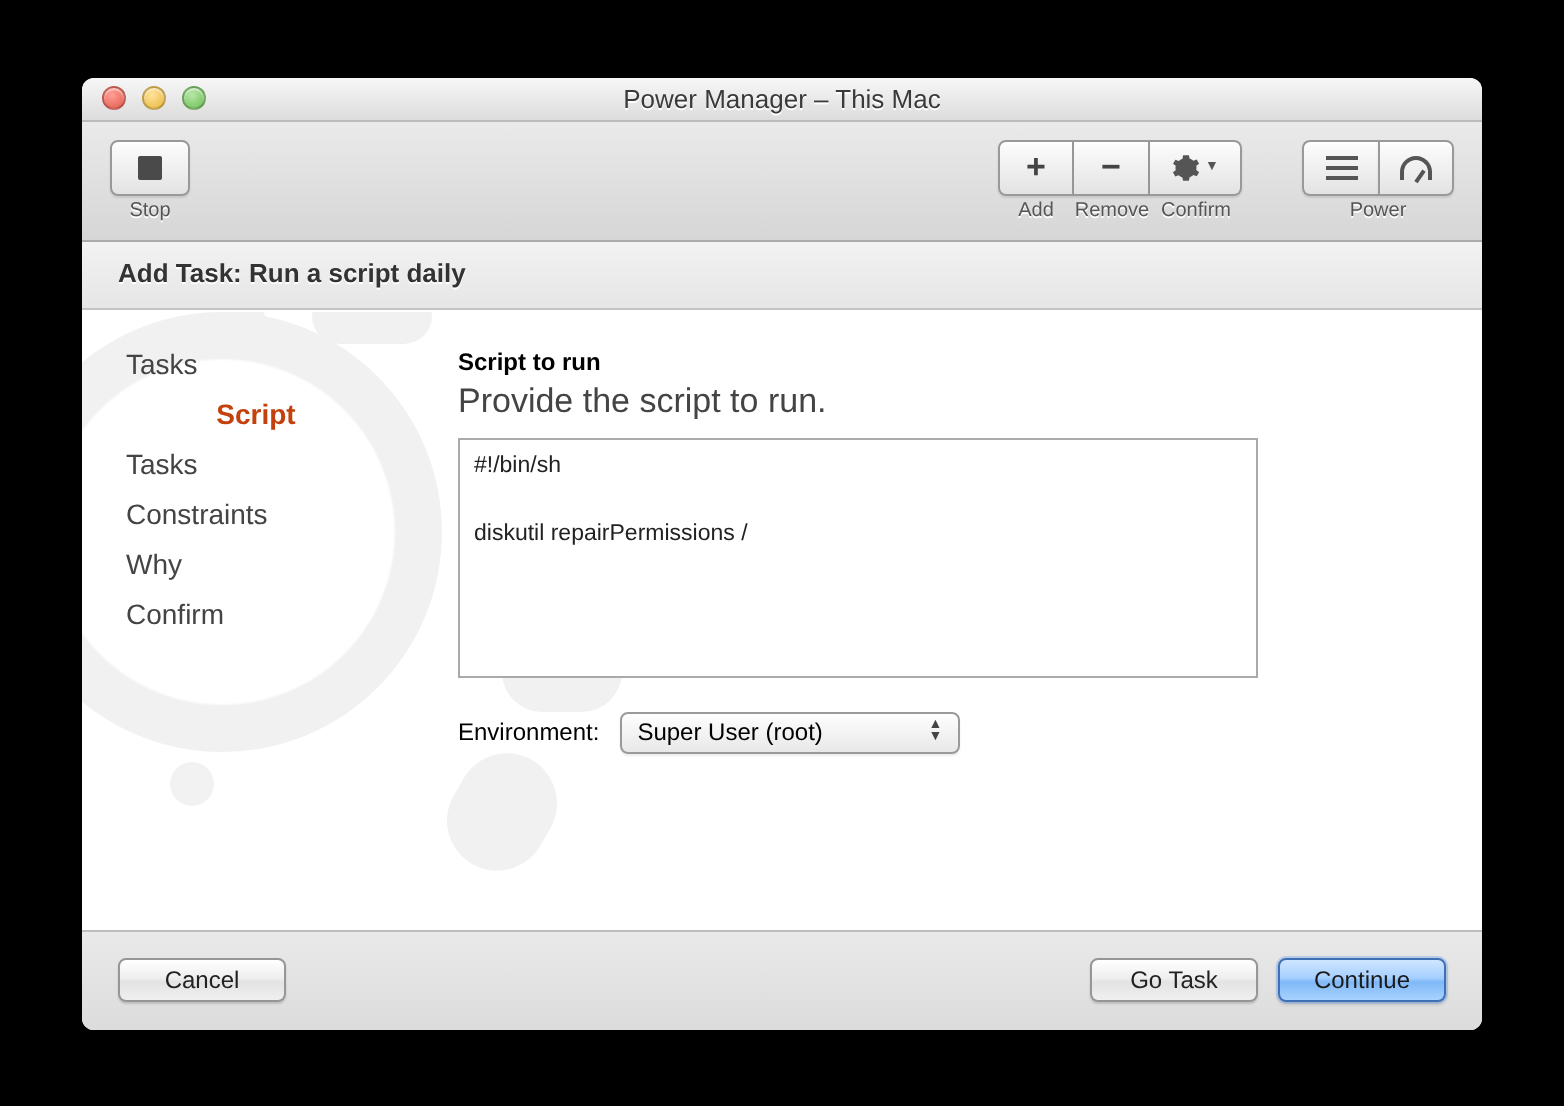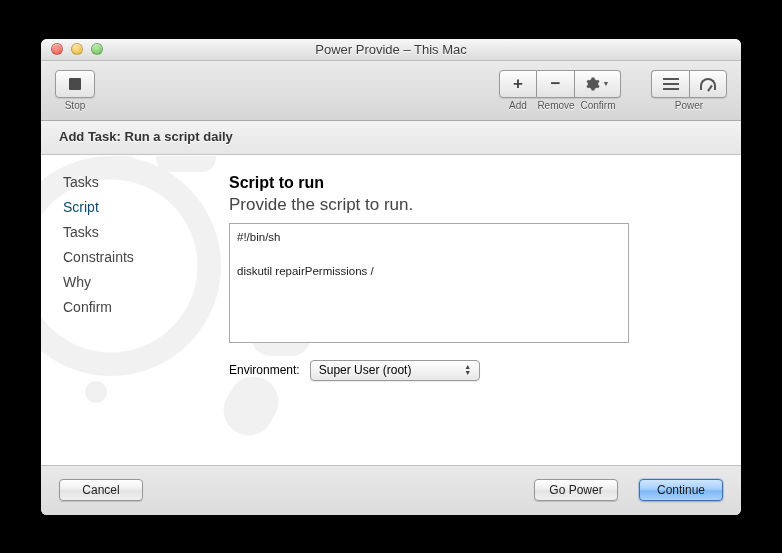--- a/index.html
+++ b/index.html
@@ -96,25 +96,25 @@
   .sh5 { width:60px; height:28px; left:115px; top:-12px; border-radius:20px;}
   .sh6 { width:22px; height:22px; left:44px; top:225px;}
   .sidebar {
     width: 160px;
     padding: 18px 8px 18px 22px;
     display: flex; flex-direction: column; gap: 9px;
     z-index:1;
     font-size: 14px;
   }
   .nav-item { color:#444; text-align:left; cursor:default; }
-  .nav-item.active { font-weight: normal; color:#0c4a6e;}
+  .nav-item.active { font-weight: bold; color:#c2410c;text-align:center;}
   .main {
     flex:1; padding: 18px 28px; z-index:1;
   }
-  .main h3 { font-size: 16px; font-weight:bold; margin-bottom: 3px;}
+  .main h3 { font-size: 12px; font-weight:bold; margin-bottom: 3px;}
   .main .sub { font-size:17px; color:#444; margin-bottom:8px;}
   .script-box {
     width: 400px; height: 120px;
     border: 1px solid #aaa;
     background:#fff;
     font-family: "Lucida Grande","Helvetica Neue",Arial,sans-serif;
     font-size: 11.5px;
     padding: 5px 7px;
     resize: none;
     outline: none;
@@ -136,21 +136,21 @@
   .popup .arrows {
     margin-left:auto;
     width: 14px;
     display:flex; flex-direction:column; align-items:center; gap:0px;
     font-size:7px; color:#444; line-height:6px;
   }
   .footer {
     height: 50px;
     background: linear-gradient(#e9e9e9, #dcdcdc);
     border-top: 1px solid #bdbdbd;
-    display:flex; align-items:center; padding: 0 18px; gap:21px;
+    display:flex; align-items:center; padding: 0 18px; gap:10px;
   }
   .footer .spacer { flex:1; }
   .push-btn {
     height: 22px; min-width: 84px;
     border-radius: 4px;
     border: 1px solid #969696;
     background: linear-gradient(#ffffff, #efefef 45%, #e3e3e3 55%, #f0f0f0);
     font-size:12px; font-family:inherit; color:#222;
     box-shadow: 0 1px 1px rgba(0,0,0,0.15);
     padding: 0 14px;
@@ -166,21 +166,21 @@
 <body>
 
 <div class="window">
 
   <div class="titlebar">
     <div class="traffic">
       <div class="light close"></div>
       <div class="light min"></div>
       <div class="light zoom"></div>
     </div>
-    <div class="title">Power Provide – This Mac</div>
+    <div class="title">Power Manager – This Mac</div>
   </div>
 
   <div class="toolbar">
     <div class="tb-group">
       <div class="tb-btn">
         <span class="icon-stop"></span>
       </div>
       <div class="tb-label">Stop</div>
     </div>
 
@@ -272,18 +272,18 @@
                 <span>▼</span>
               </span>
           </div>
         </div>
       </div>
     </div>
 
     <div class="footer">
       <button class="push-btn">Cancel</button>
       <div class="spacer"></div>
-      <button class="push-btn">Go Power</button>
+      <button class="push-btn">Go Task</button>
       <button class="push-btn default">Continue</button>
     </div>
   </div>
 
 </div>
 
 </body></html>

